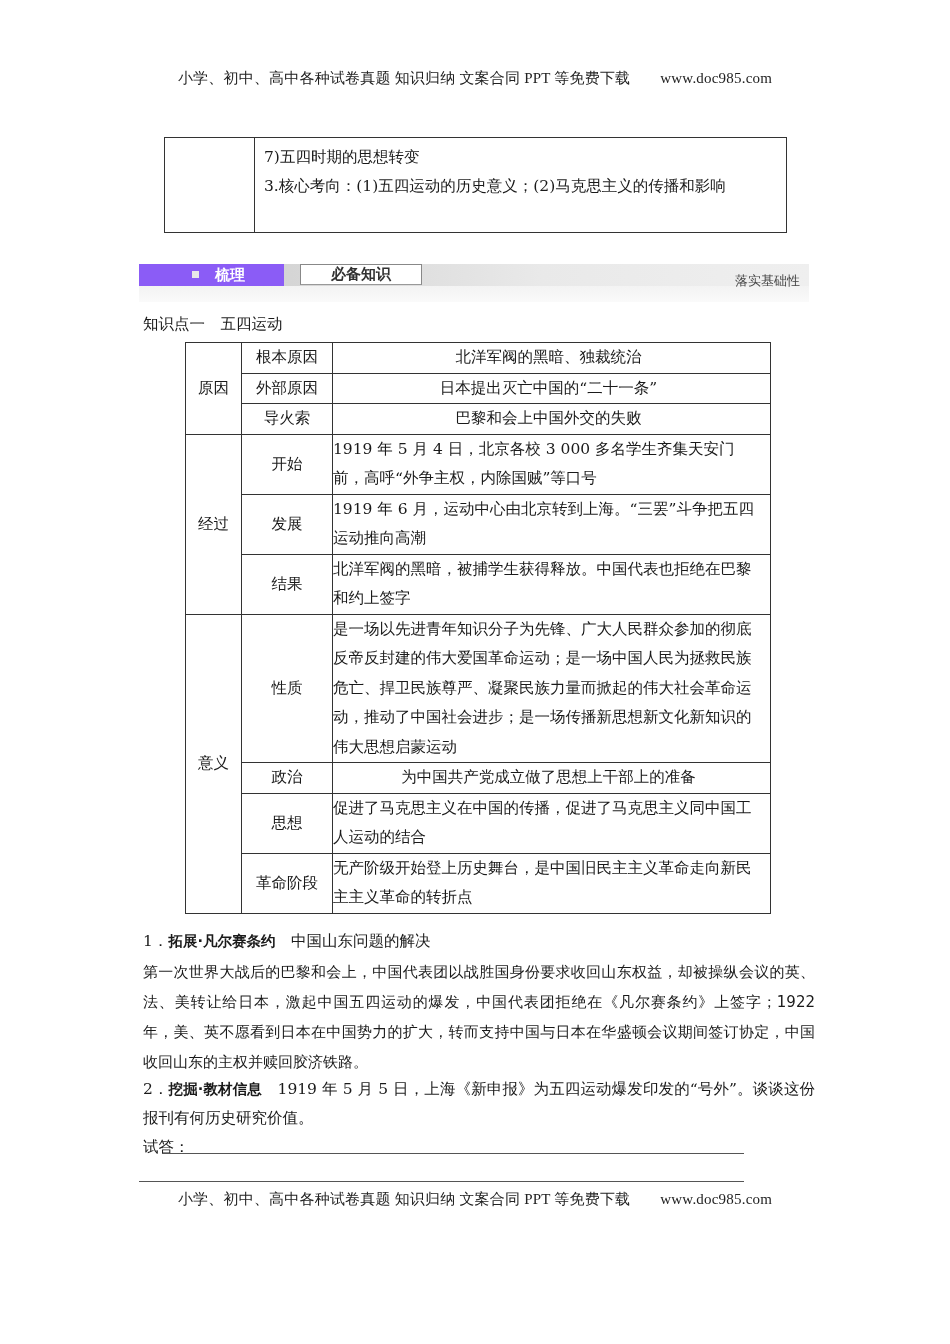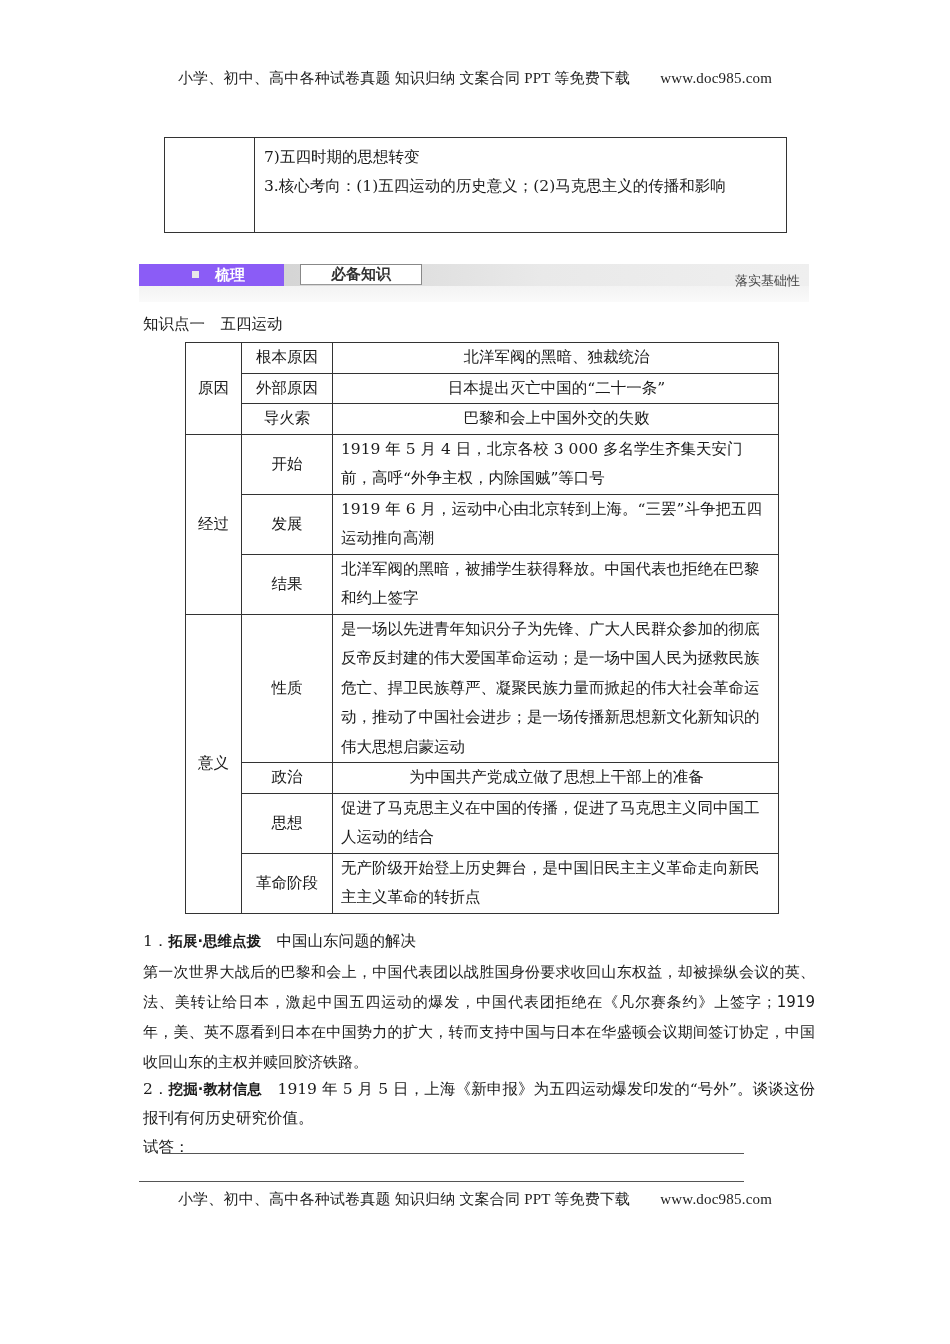--- a/index.html
+++ b/index.html
@@ -30,21 +30,21 @@
   .banner-right { left: 700px; top: 272px; width: 100px; text-align: right; font-family: "DejaVu Sans", sans-serif; font-size: 13px; color: #444; }
   .banner-shadow { left: 139px; top: 286px; width: 670px; height: 16px; background: linear-gradient(to bottom, #f3f3f3, #fafafa); }
 
   .kp-title { left: 143px; top: 314px; font-size: 15.5px; }
 
   
   .main-table { left: 185px; top: 342px; border-collapse: collapse; font-size: 15.5px; }
   .main-table td { border: 1px solid #333; padding: 0; vertical-align: middle; }
   .main-table td.c1 { width: 55px; text-align: center; }
   .main-table td.c2 { width: 90px; text-align: center; }
-  .main-table td.c3 { width: 431px; padding-left: 8px; padding-right: 6px; line-height: 29.5px; }
+  .main-table td.c3 { width: 431px; padding-right: 6px; line-height: 29.5px; }
   .main-table td.center { text-align: center; }
 
   .para { left: 143px; width: 672px; font-size: 15.5px; line-height: 29px; }
   .bold-label { font-family: "DejaVu Sans", sans-serif; font-weight: bold; font-size: 14.5px; }
   .sans { font-family: "DejaVu Sans", "Liberation Sans", sans-serif; font-size: 15px; }
   .answer-line { left: 162px; top: 1153px; width: 582px; border-bottom: 1px solid #555; height: 0; }
   .answer-line2 { left: 139px; top: 1181px; width: 605px; border-bottom: 1px solid #555; height: 0; }
 </style>
 </head>
 <body>
@@ -112,23 +112,23 @@
       <td class="c3">促进了马克思主义在中国的传播，促进了马克思主义同中国工人运动的结合</td>
     </tr>
     <tr style="height:59px">
       <td class="c2">革命阶段</td>
       <td class="c3">无产阶级开始登上历史舞台，是中国旧民主主义革命走向新民主主义革命的转折点</td>
     </tr>
   </tbody>
 </table>
 
 <div class="abs para" style="top:927px;">
-  <span>1．</span><span class="bold-label">拓展·思维点拨</span>　<span>中国山东问题的解决</span>
+  <span>1．</span><span class="bold-label">拓展·凡尔赛条约</span>　<span>中国山东问题的解决</span>
 </div>
-<div class="abs para sans" style="top:957px; line-height:30px; text-align:justify;">第一次世界大战后的巴黎和会上，中国代表团以战胜国身份要求收回山东权益，却被操纵会议的英、法、美转让给日本，激起中国五四运动的爆发，中国代表团拒绝在《凡尔赛条约》上签字；1919 年，美、英不愿看到日本在中国势力的扩大，转而支持中国与日本在华盛顿会议期间签订协定，中国收回山东的主权并赎回胶济铁路。</div>
+<div class="abs para sans" style="top:957px; line-height:30px; text-align:justify;">第一次世界大战后的巴黎和会上，中国代表团以战胜国身份要求收回山东权益，却被操纵会议的英、法、美转让给日本，激起中国五四运动的爆发，中国代表团拒绝在《凡尔赛条约》上签字；1922 年，美、英不愿看到日本在中国势力的扩大，转而支持中国与日本在华盛顿会议期间签订协定，中国收回山东的主权并赎回胶济铁路。</div>
 
 <div class="abs para" style="top:1075px; text-align:justify;">
   <span>2．</span><span class="bold-label">挖掘·教材信息</span>　<span>1919 年 5 月 5 日，上海《新申报》为五四运动爆发印发的“号外”。谈谈这份报刊有何历史研究价值。</span>
 </div>
 <div class="abs para" style="top:1133px;">试答：</div>
 <div class="abs answer-line"></div>
 <div class="abs answer-line2"></div>
 
 <div class="abs footer-text">
   <span>小学、初中、高中各种试卷真题  知识归纳  文案合同  PPT 等免费下载</span>

